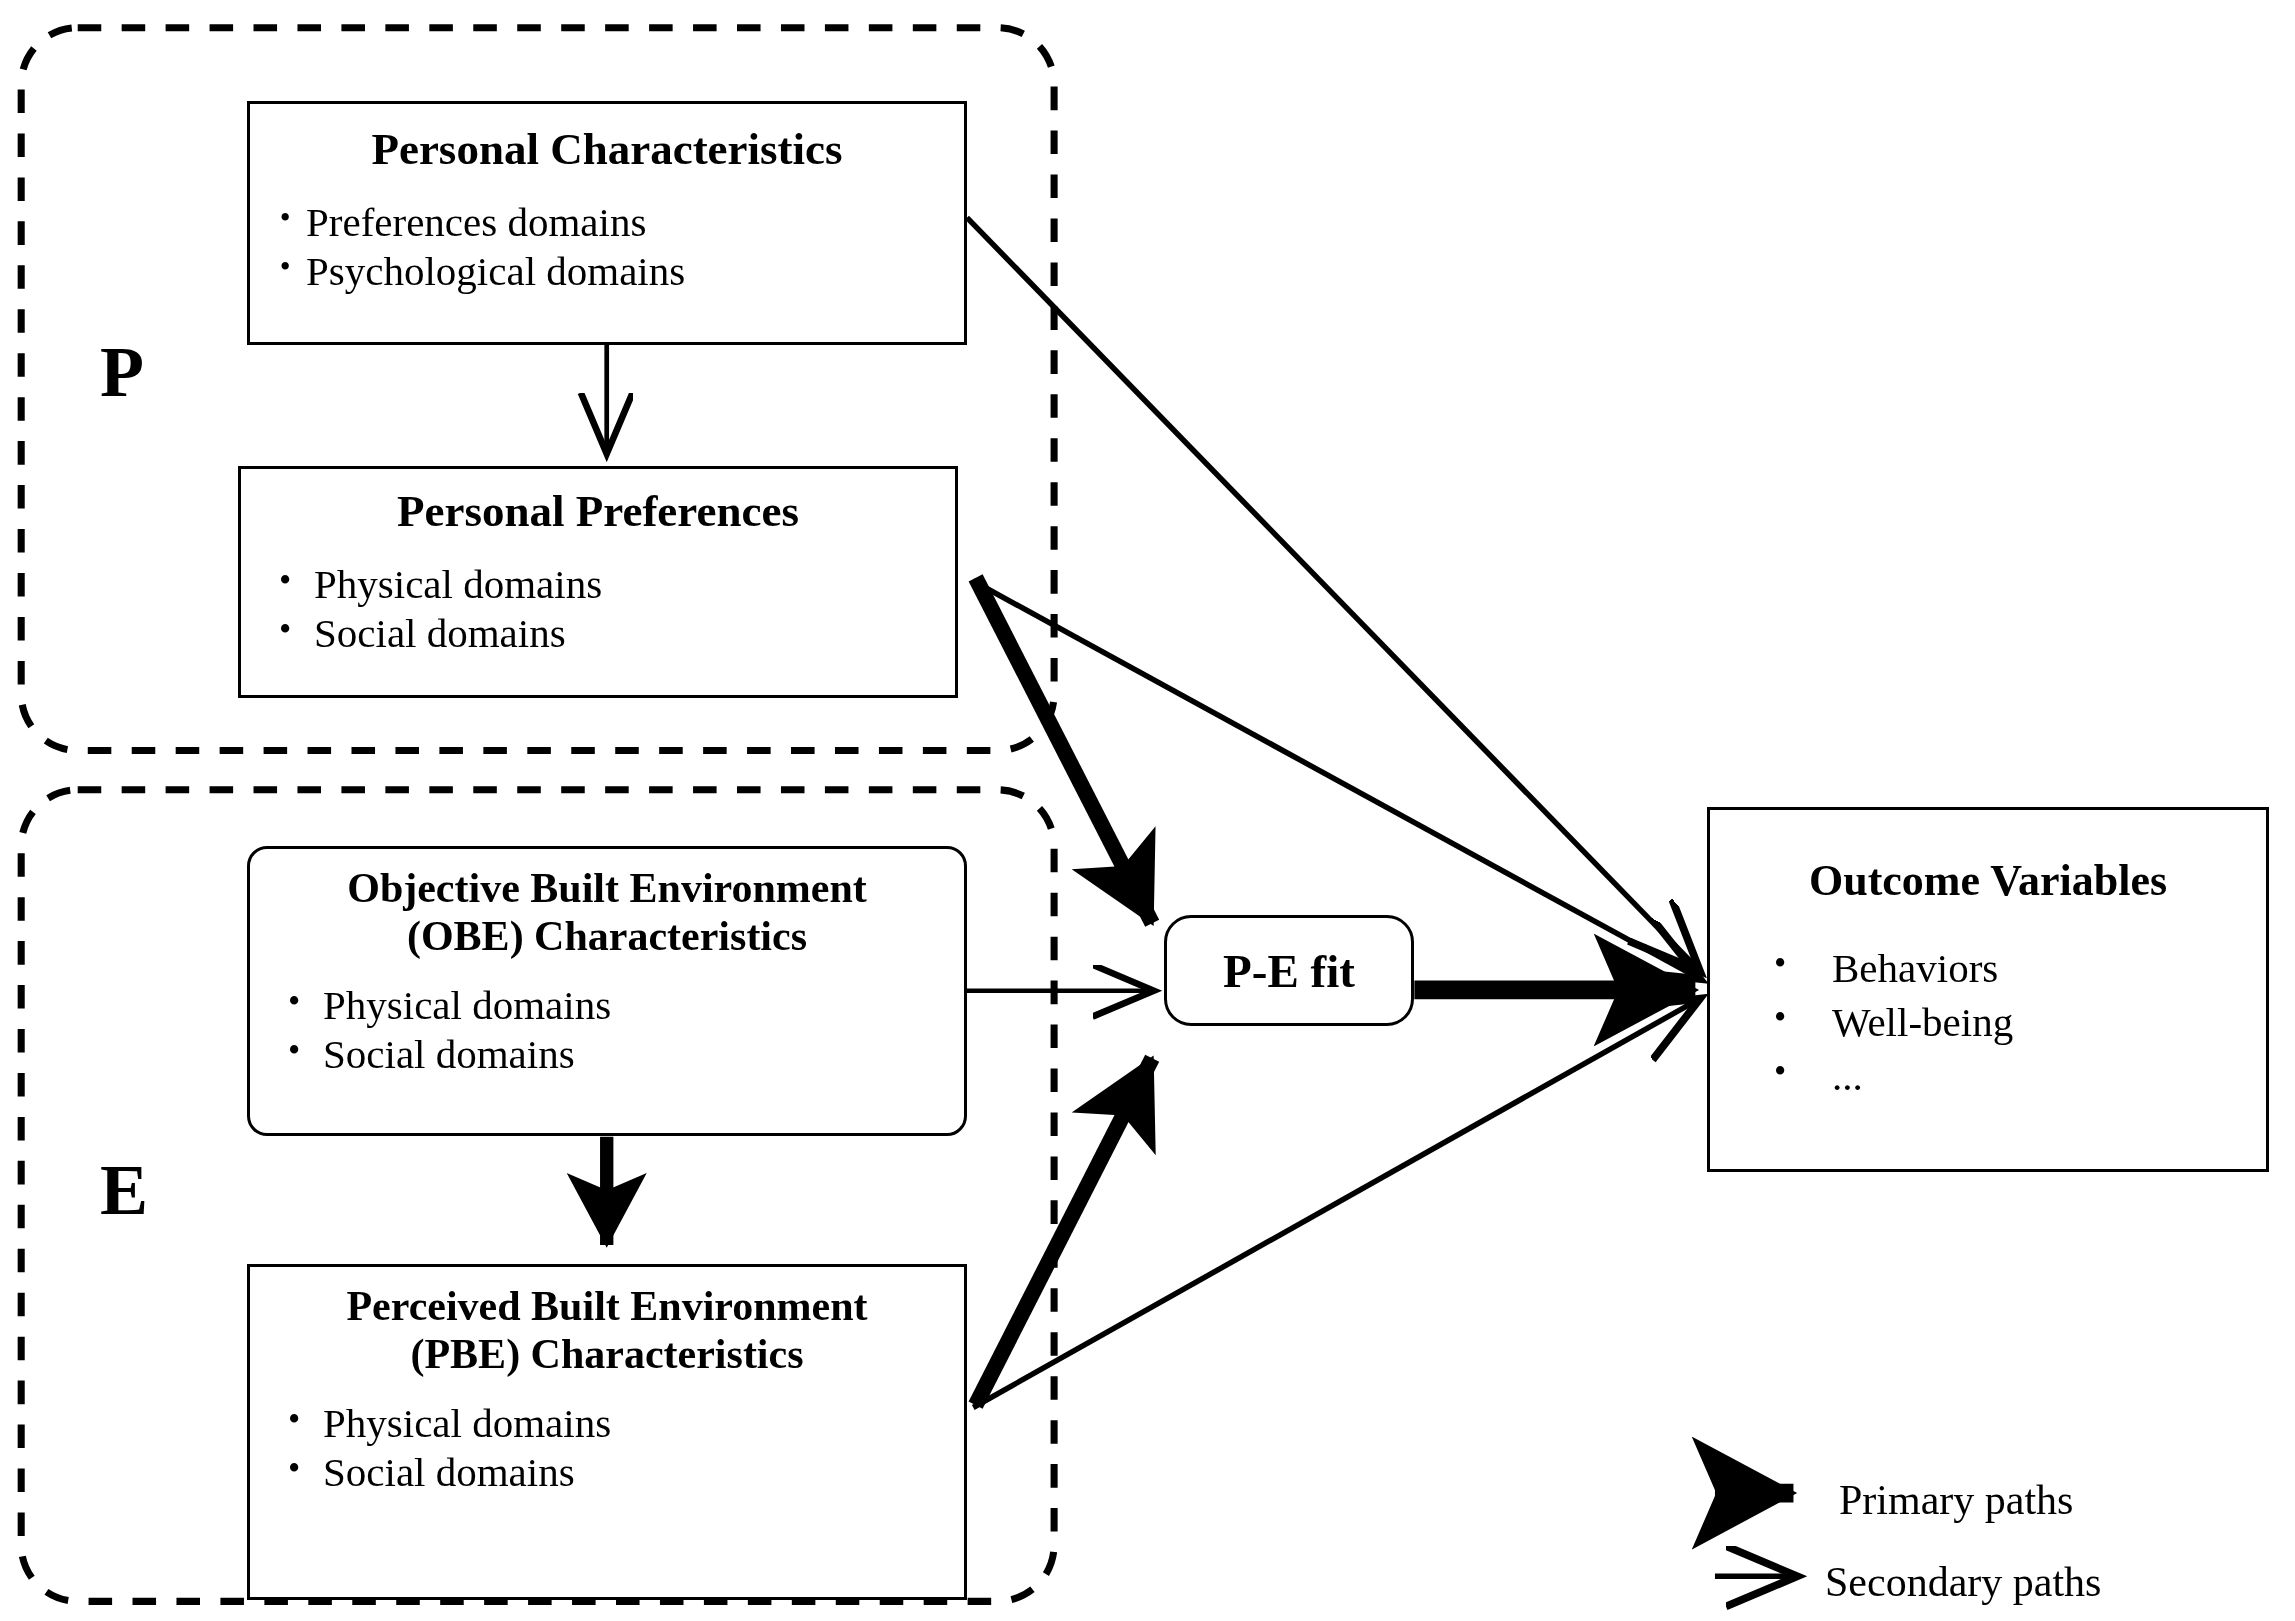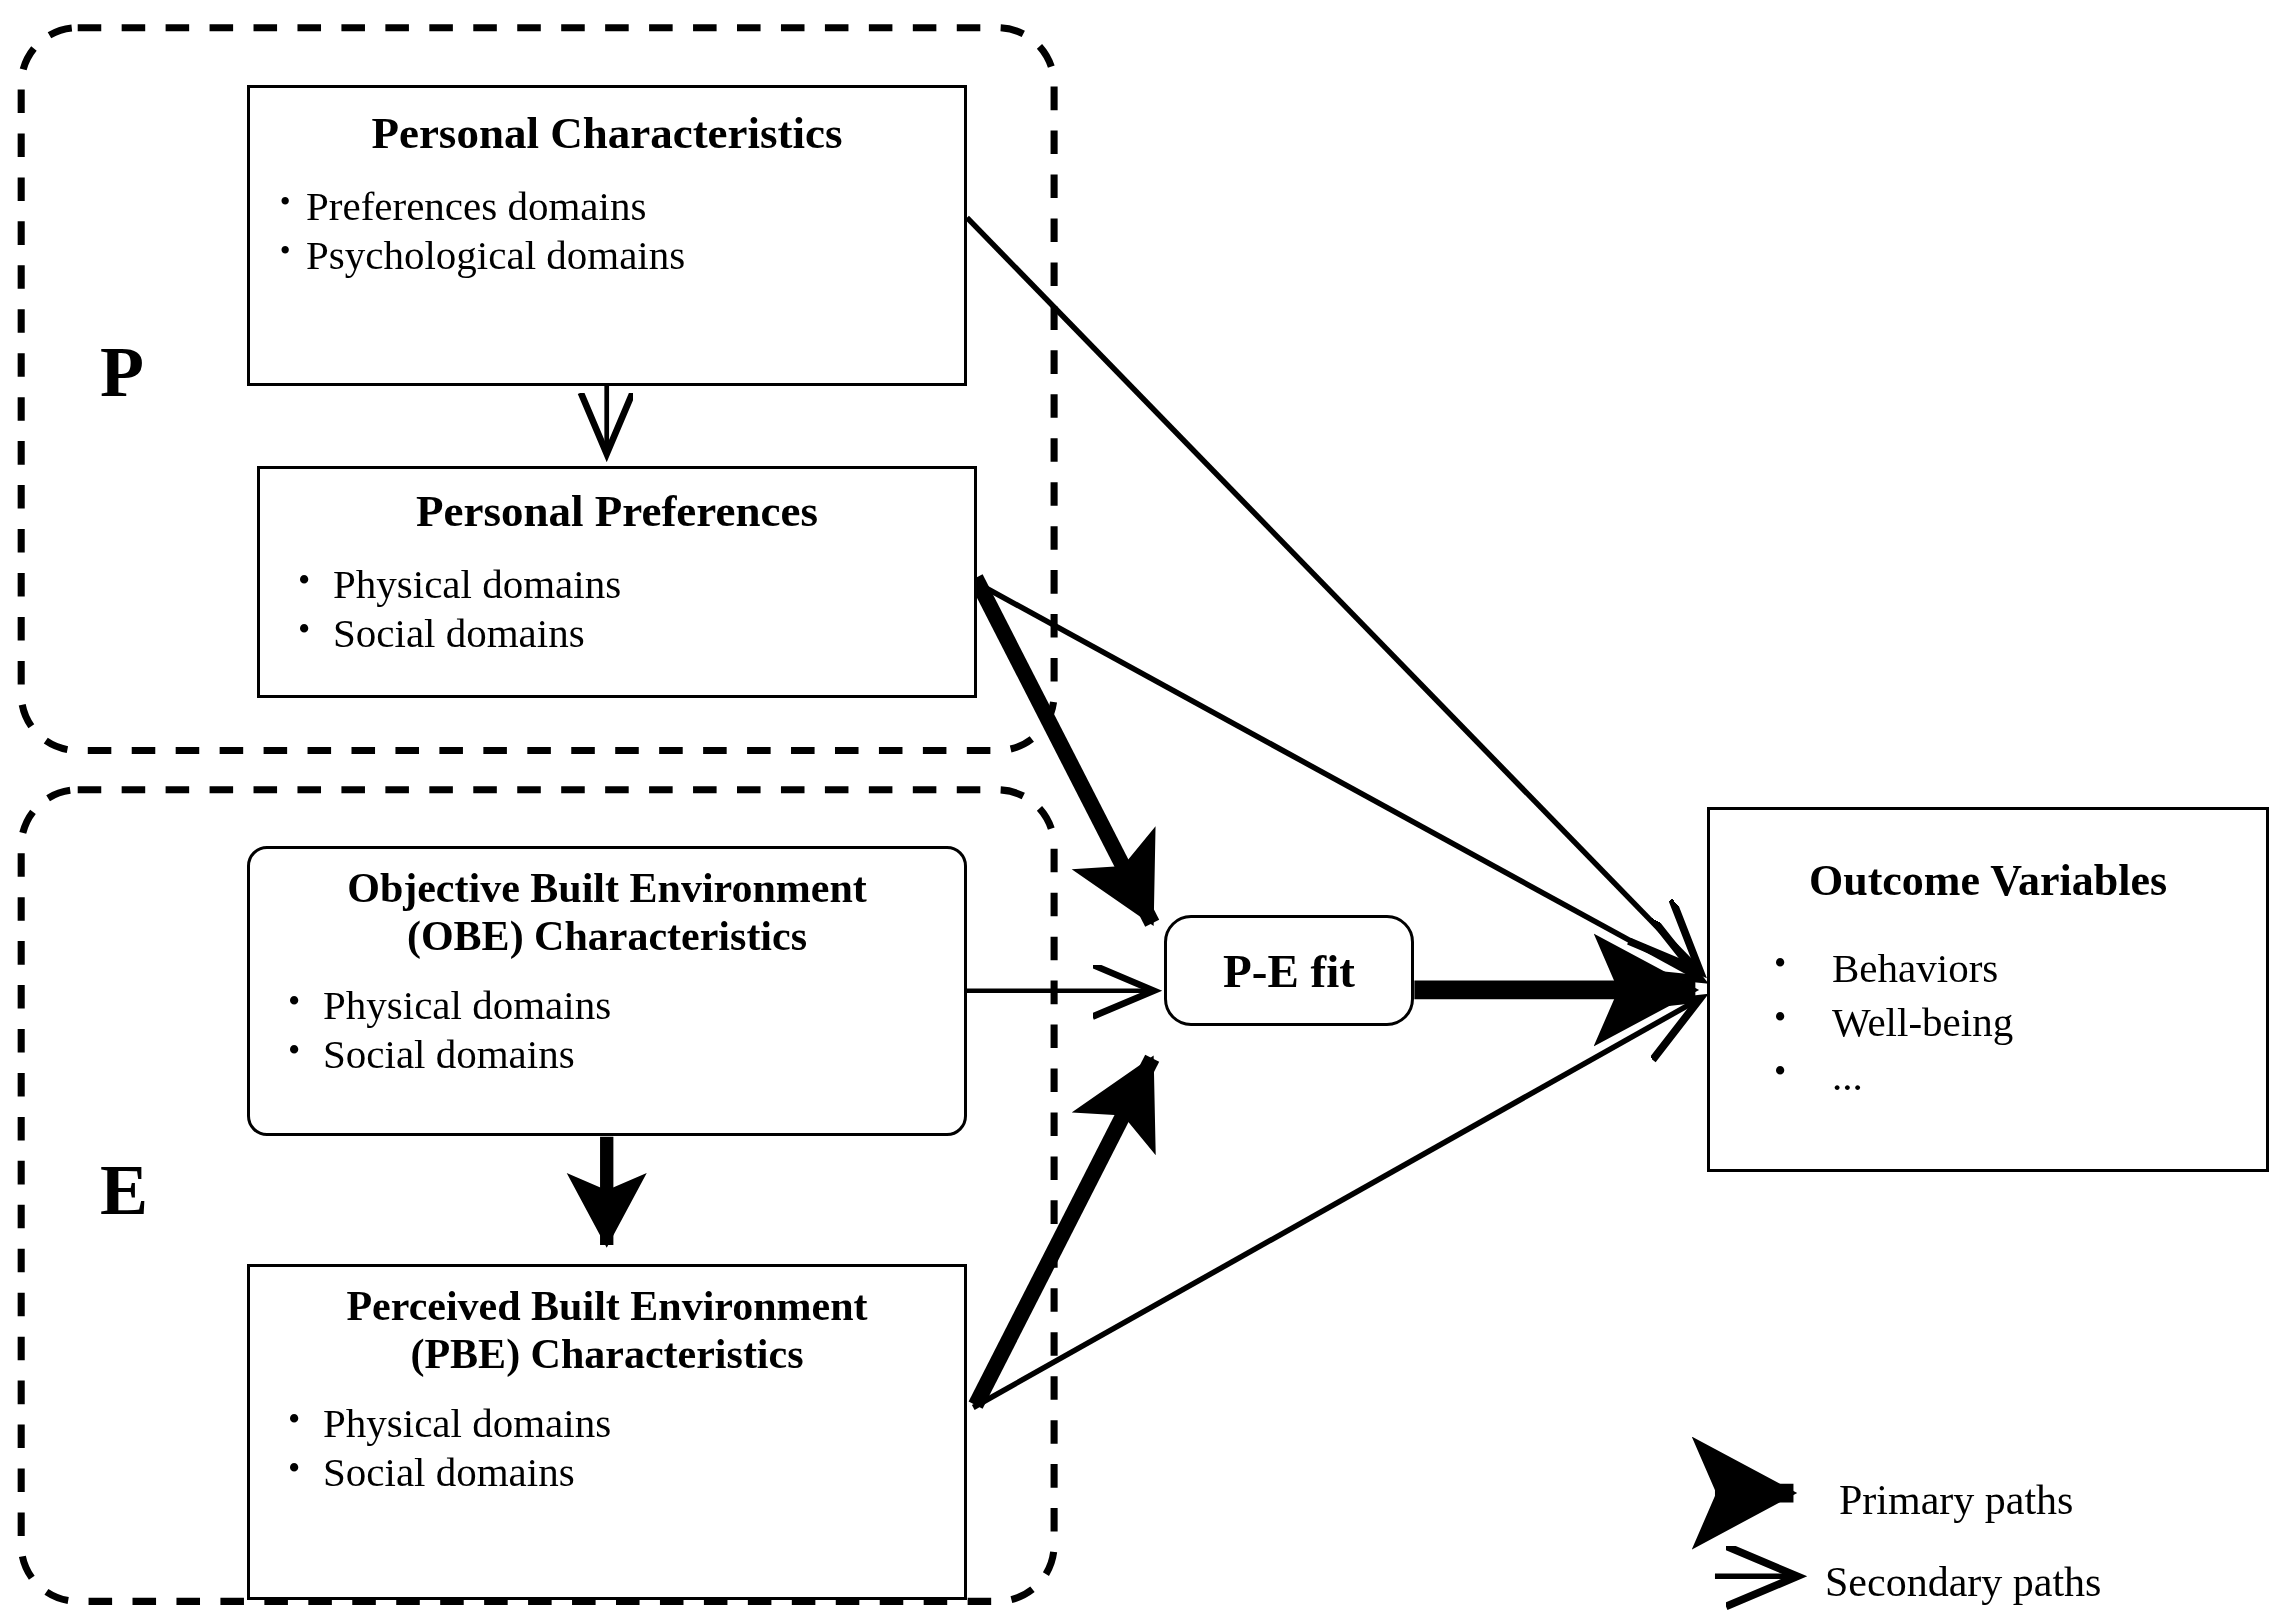--- a/index.html
+++ b/index.html
@@ -8,28 +8,28 @@
   #stage{position:absolute;left:0;top:0;width:2295px;height:1622px;}
   svg.layer{position:absolute;left:0;top:0;width:2295px;height:1622px;pointer-events:none;}
 
   .node{position:absolute;box-sizing:border-box;border:3.9px solid #000;background:#fff;}
   .node .title{font-weight:bold;text-align:center;line-height:1.14;}
   .node ul{list-style:none;margin:0;padding:0;}
   .node li{position:relative;padding-left:36px;line-height:1.2;}
   .node li .bullet{position:absolute;left:9.4px;top:0;}
 
   
-  #box-pc{left:247px;top:85px;width:720px;height:301px;font-family:Liberation Serif, serif;}
+  #box-pc{left:247px;top:101px;width:720px;height:244px;font-family:Liberation Serif, serif;}
   #box-pc .title{font-size:45px;margin-top:20.4px;}
   #box-pc ul{margin-top:22px;margin-left:25px;font-size:41px;}
   #box-pc li{padding-left:31px;}
   #box-pc li .bullet{left:4.7px;font-size:31px;top:1.6px;}
 
   
-  #box-pp{left:257px;top:466px;width:720px;height:232px;}
+  #box-pp{left:238px;top:466px;width:720px;height:232px;}
   #box-pp .title{font-size:45px;margin-top:17.3px;}
   #box-pp ul{margin-top:22px;margin-left:35px;font-size:41px;}
   #box-pp li{padding-left:38px;}
   #box-pp li .bullet{left:3.1px;font-size:35px;top:0px;}
 
   
   #box-obe{left:247px;top:846px;width:720px;height:290px;border-radius:20px;}
   #box-obe .title{font-size:42px;margin-top:15.7px;}
   #box-obe ul{margin-top:20.4px;margin-left:35px;font-size:41px;}
   #box-obe li{padding-left:38px;}

